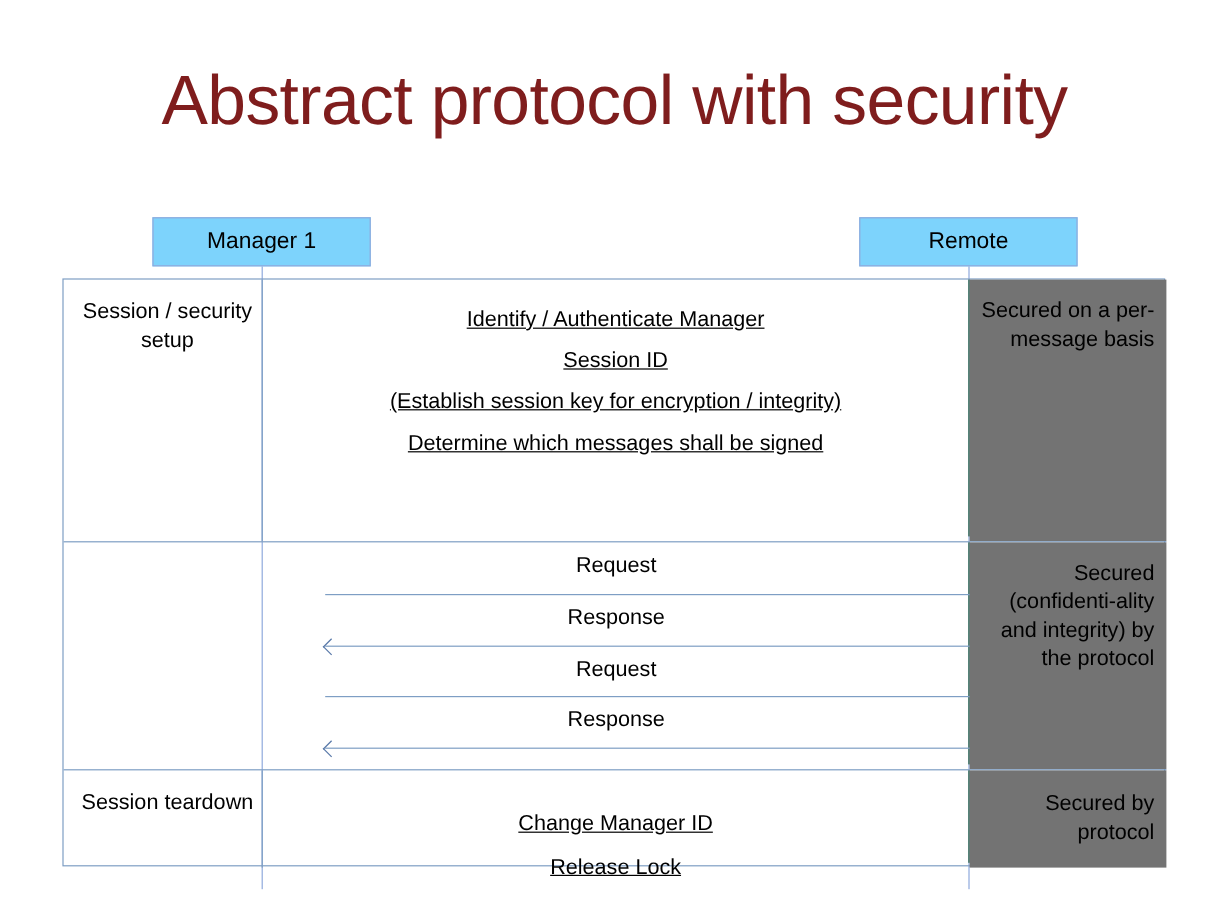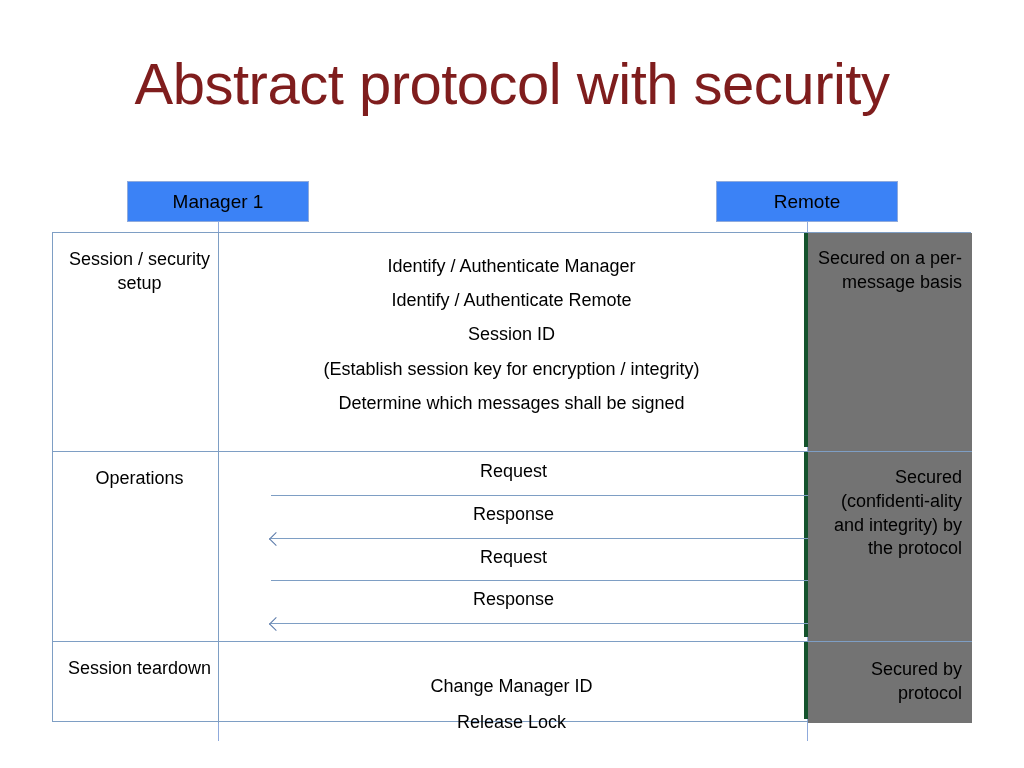--- a/index.html
+++ b/index.html
@@ -29,21 +29,21 @@
     line-height: 1.1;
     letter-spacing: -0.5px;
     color: #7f1d1d;
     white-space: nowrap;
   }
 
   
   .actor-box {
     position: absolute;
     height: 41px;
-    background: #3b82f6;
+    background: #7dd3fc;
     border: 1px solid #8faadc;
     box-sizing: border-box;
     display: flex;
     align-items: center;
     justify-content: center;
     font-size: 19px;
     color: #000000;
   }
   #actor-manager { left: 127px; top: 181px; width: 182px; }
   #actor-remote  { left: 716px; top: 181px; width: 182px; }
@@ -91,21 +91,22 @@
     line-height: 1.32;
     text-align: center;
   }
   .col-flow {
     position: absolute;
     left: 166px;
     top: 0;
     bottom: 4px;
     width: 589px;
     box-sizing: border-box;
-    border-right: 4px solid #14532d;
+    border-right: 1px solid #14532d;
+    text-decoration: underline;
   }
   .col-note {
     position: absolute;
     left: 755px;
     top: 0;
     bottom: 0;
     right: 0;
     box-sizing: border-box;
     background: #737373;
     padding: 14px 10px 0 6px;
@@ -182,32 +183,30 @@
 <div class="lifeline" id="lifeline-remote"></div>
 
 <div class="proto-table">
 
   <div class="proto-row" id="row-setup">
     <div class="col-phase">Session / security setup</div>
 
     <div class="col-flow">
       <div class="msg-list">
         <div class="msg-line">Identify / Authenticate Manager</div>
-        <div class="msg-line">Identify / Authenticate Remote</div>
         <div class="msg-line">Session ID</div>
         <div class="msg-line">(Establish session key for encryption / integrity)</div>
         <div class="msg-line">Determine which messages shall be signed</div>
       </div>
     </div>
 
     <div class="col-note">Secured on a per-message basis</div>
   </div>
 
   <div class="proto-row" id="row-ops">
-    <div class="col-phase">Operations</div>
 
     <div class="col-flow">
       <div class="op-block">
 
         <div class="op-label" id="op-label-1">Request</div>
         <div class="arrow-line" id="op-arrow-1"></div>
         <div class="arrow-head right" id="op-head-1"></div>
 
         <div class="op-label" id="op-label-2">Response</div>
         <div class="arrow-line" id="op-arrow-2"></div>

